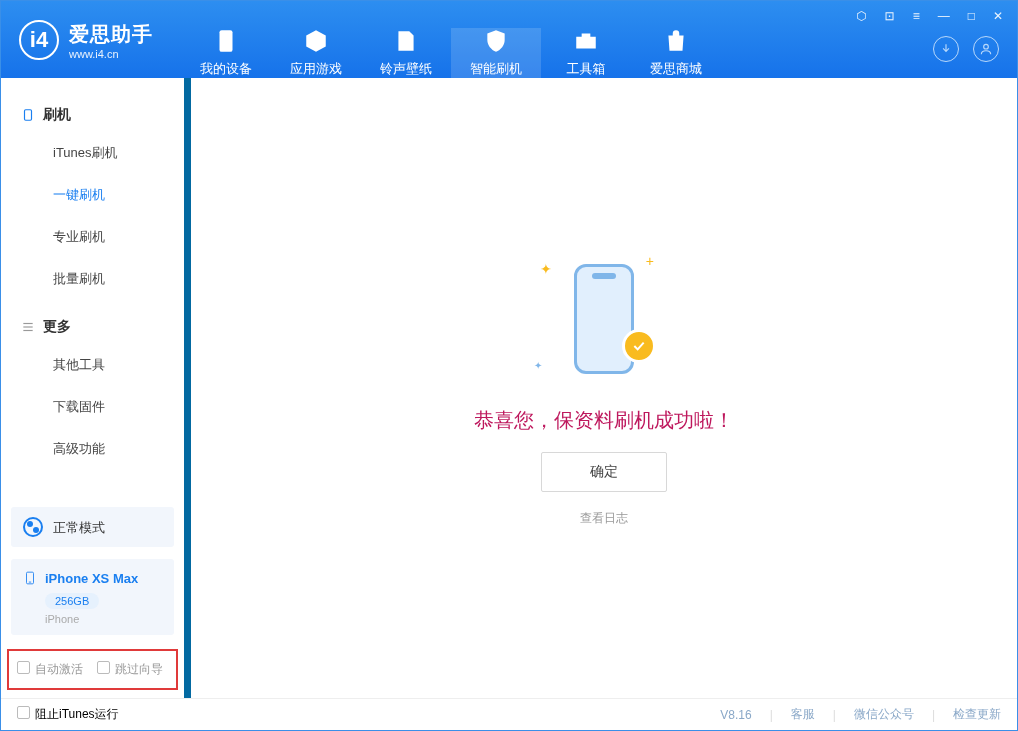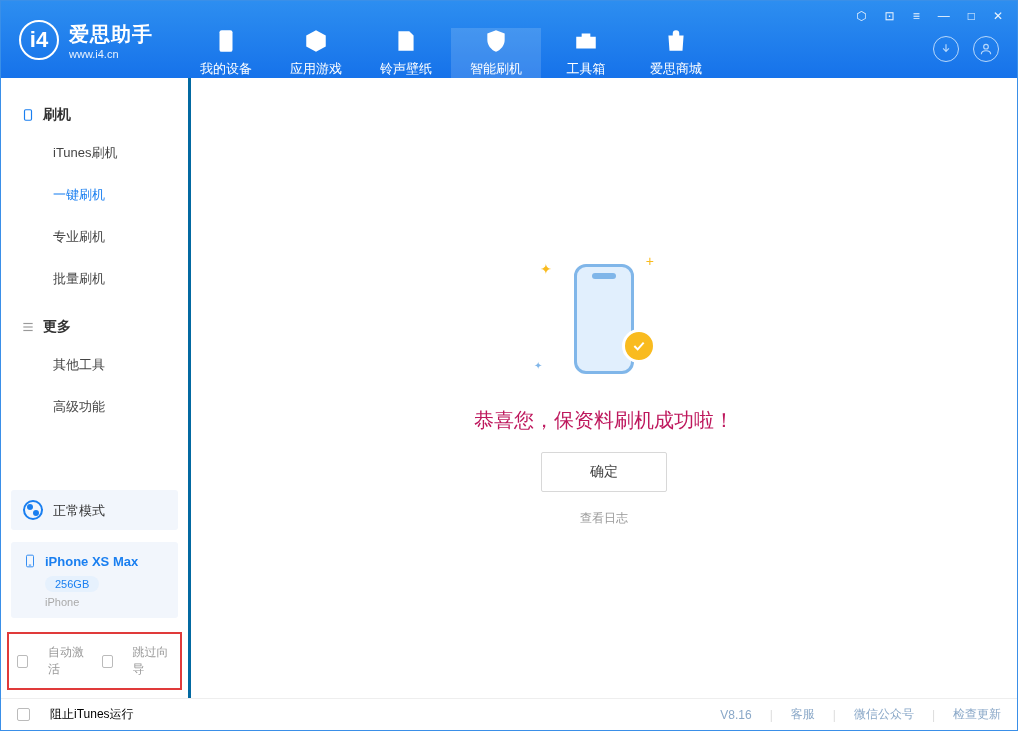--- a/index.html
+++ b/index.html
@@ -16,40 +16,40 @@
 .nav-tab.active { background: rgba(255,255,255,0.15); }
 .nav-tab svg { width: 26px; height: 26px; fill: #fff; }
 .win-controls { position: absolute; top: 0; right: 0; display: flex; gap: 18px; padding: 8px 14px; font-size: 12px; }
 .win-controls span { cursor: pointer; opacity: .9; }
 .header-right-icons { position: absolute; right: 18px; bottom: 16px; display: flex; gap: 14px; }
 .header-right-icons .ic { width: 26px; height: 26px; border: 1.5px solid #b8d8fb; border-radius: 50%; display: flex; align-items: center; justify-content: center; cursor: pointer; }
 .header-right-icons svg { width: 14px; height: 14px; fill:none; stroke: #b8d8fb; stroke-width: 2; }
 
 
 .body { flex: 1; display: flex; overflow: hidden; }
-.sidebar { width: 190px; border-right: 3px solid #0369a1; display: flex; flex-direction: column; padding-top: 10px; }
+.sidebar { width: 190px; border-right: 7px solid #0369a1; display: flex; flex-direction: column; padding-top: 10px; }
 .side-group { padding: 10px 0 0; }
 .side-title { display: flex; align-items: center; gap: 8px; padding: 8px 20px; font-size: 14px; color: #333; font-weight: bold; }
 .side-title svg { width: 14px; height: 14px; }
 .side-item { padding: 12px 20px 12px 52px; font-size: 13px; color: #444; cursor: pointer; }
 .side-item.active { color: #1a7ff0; }
 .side-spacer { flex: 1; }
 .mode-box, .device-box { margin: 6px 10px; background: #f2f6fc; border-radius: 3px; padding: 10px 12px; }
 .mode-box { display: flex; align-items: flex-end; gap: 10px; font-size: 13px; color: #333; }
 .mode-icon { width: 20px; height: 20px; border: 2px solid #1a7ff0; border-radius: 50%; position: relative; }
 .mode-icon::before { content: ""; position: absolute; width: 6px; height: 6px; background: #1a7ff0; border-radius: 50%; top: 2px; left: 2px; }
 .mode-icon::after { content: ""; position: absolute; width: 6px; height: 6px; background: #1a7ff0; border-radius: 50%; bottom: 2px; right: 2px; }
 .device-box { font-size: 13px; }
 .device-name { color: #1a7ff0; font-weight: bold; display: flex; align-items: center; gap: 8px; }
 .device-name svg { width: 14px; height: 18px; stroke: #1a7ff0; fill: none; stroke-width: 1.5; }
 .device-capacity { display: inline-block; background: #e6f1fd; color: #1a7ff0; border-radius: 10px; padding: 2px 10px; font-size: 11px; margin: 6px 0 0 22px; }
 .device-type { color: #aaa; font-size: 11px; margin: 4px 0 0 22px; }
 
 .options-row { border: 2px solid #e03a3a; margin: 8px 6px; padding: 10px 8px; display: flex; gap: 14px; font-size: 12px; color: #999; }
-.opt { display: flex; align-items: center; gap: 20px; cursor: pointer; }
+.opt { display: flex; gap: 5px; cursor: pointer; }
 .chk { width: 13px; height: 13px; border: 1px solid #bbb; border-radius: 2px; }
 
 
 .main { flex: 1; display: flex; flex-direction: column; align-items: center; justify-content: center; gap: 18px; }
 .illus { position: relative; width: 140px; height: 140px; display:flex; align-items:center; justify-content:center; }
 .phone { width: 60px; height: 110px; border: 3px solid #80b6e9; border-radius: 12px; background: #e1effd; position: relative; }
 .phone::before { content:""; position:absolute; top:6px; left:50%; transform:translateX(-50%); width:24px; height:6px; background:#80b6e9; border-radius:3px; }
 .check-badge { position:absolute; right:18px; bottom:26px; width:34px; height:34px; background:#f9bb1f; border-radius:50%; display:flex; align-items:center; justify-content:center; border:3px solid #fff; }
 .check-badge svg { width:16px; height:16px; stroke:#fff; stroke-width:3; fill:none; }
 .sparkle { position:absolute; color:#f9bb1f; font-size:14px; }
@@ -157,20 +157,21 @@
     <div class="side-group">
       <div class="side-title">
         <svg viewBox="0 0 24 24" fill="none" stroke="#999" stroke-width="2">
             <line x1="4" y1="6" x2="20" y2="6"></line>
             <line x1="4" y1="12" x2="20" y2="12"></line>
             <line x1="4" y1="18" x2="20" y2="18"></line>
           </svg>
         <span>更多</span>
       </div>
       <div class="side-item">其他工具</div>
+      <div class="side-item">下载固件</div>
       <div class="side-item">高级功能</div>
     </div>
     <div class="side-spacer"></div>
     <div class="mode-box">
       <div class="mode-icon"></div>
       <span>正常模式</span>
     </div>
     <div class="device-box">
       <div class="device-name">
         <svg viewBox="0 0 24 24">

